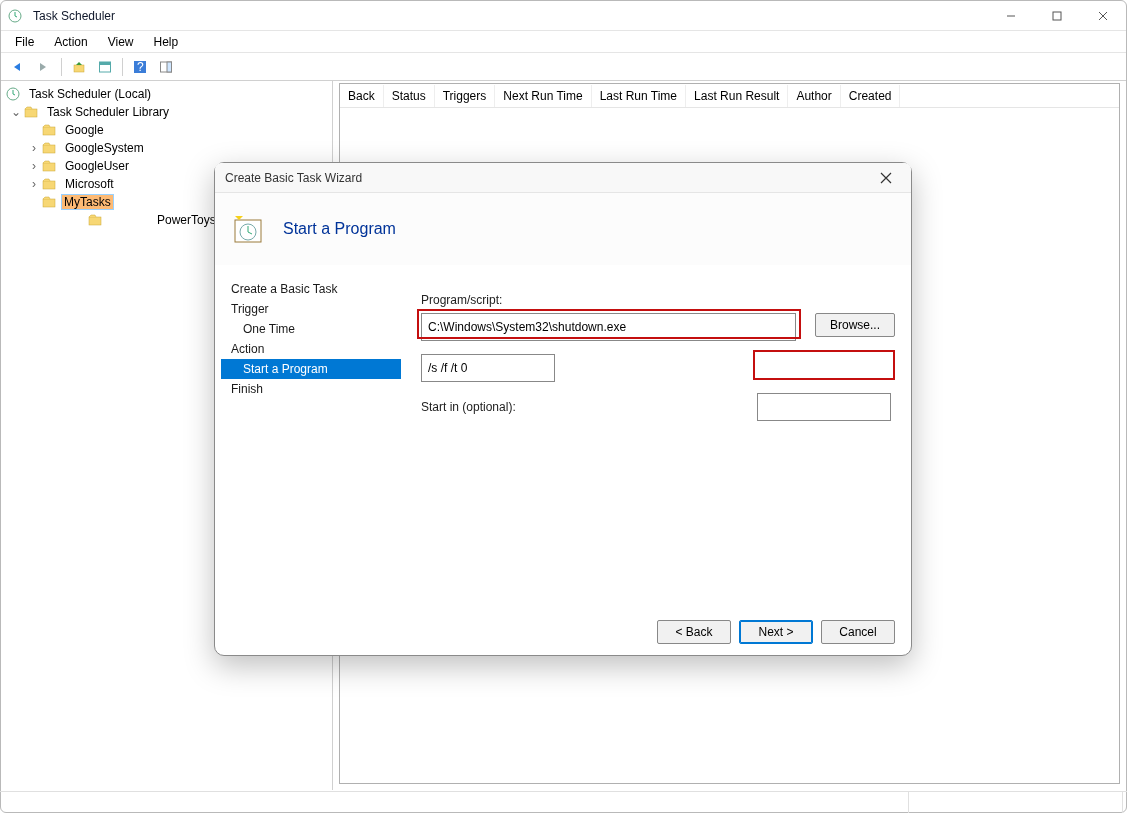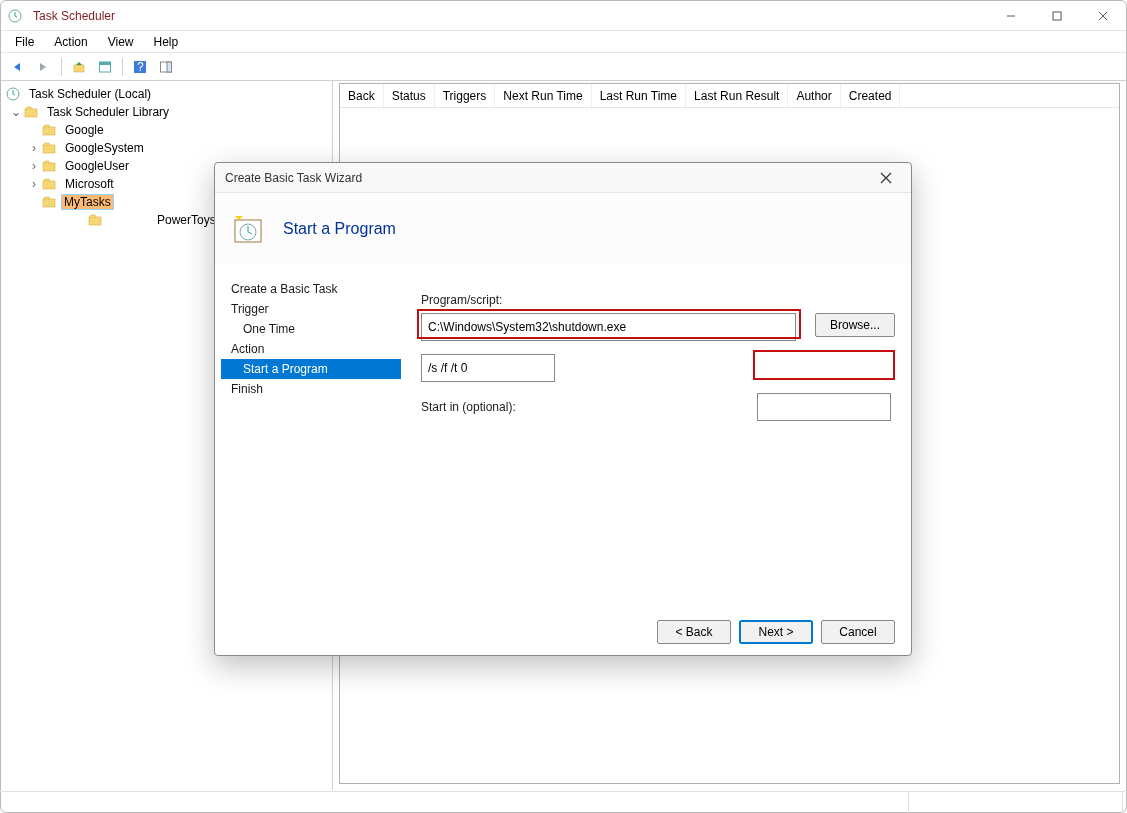--- a/index.html
+++ b/index.html
@@ -1,20 +1,20 @@
 <!DOCTYPE html>
 <html><head>
 <meta charset="utf-8">
 <style>
   * { box-sizing: border-box; font-family: "Segoe UI", Tahoma, sans-serif; font-size: 12px; }
   body { margin: 0; background: #fff; width: 1127px; height: 813px; overflow: hidden; border: 1px solid #b9b9b9; border-radius: 6px; }
 
   
   .titlebar { height: 30px; display: flex; align-items: center; padding-left: 6px; border-bottom: 1px solid #e5e5e5; }
-  .titlebar .title { margin-left: 6px; color: #7f1d1d; }
+  .titlebar .title { margin-left: 6px; color: #0f172a; }
   .win-buttons { margin-left: auto; display: flex; }
   .win-btn { width: 46px; height: 30px; display: flex; align-items: center; justify-content: center; color: #555; }
   .win-btn svg { stroke: #555; }
 
   
   .menubar { height: 22px; display: flex; align-items: center; padding: 0 4px; border-bottom: 1px solid #e5e5e5; }
   .menuitem { padding: 3px 10px; }
 
   
   .toolbar { height: 28px; display: flex; align-items: center; padding: 0 6px; gap: 4px; border-bottom: 1px solid #d0d0d0; }
@@ -34,21 +34,21 @@
   .list-frame { position: absolute; left: 6px; top: 2px; right: 6px; bottom: 6px; border: 1px solid #b0b0b0; background: #fff; }
   .list-head { display: flex; height: 24px; border-bottom: 1px solid #e5e5e5; align-items:center; }
   .list-col { padding: 4px 8px; border-right: 1px solid #eee; white-space: nowrap; }
 
   
   .statusbar { position: absolute; bottom: 0; left: 0; right: 0; height: 22px; border-top: 1px solid #e0e0e0; display:flex; }
   .status-seg { flex:1; border-right: 1px solid #e0e0e0; margin-right:4px; }
 
   
   .dialog { position: absolute; left: 214px; top: 162px; width: 698px; height: 494px;
-            background: #fff; border: 1px solid #8a8a8a; border-radius: 4px;
+            background: #fff; border: 1px solid #8a8a8a; border-radius: 10px;
             box-shadow: 0 10px 30px rgba(0,0,0,0.25); display:flex; flex-direction:column; }
   .dlg-title { height: 30px; display:flex; align-items:center; padding: 0 10px; border-bottom: 1px solid #e5e5e5;
                border-radius: 6px 6px 0 0; color:#333; background:#f8f8f8; }
   .dlg-close { margin-left:auto; width:30px; height:30px; display:flex; align-items:center; justify-content:center; }
   .dlg-header { height: 72px; display:flex; align-items:center; padding: 0 16px; background:#fcfcfc; }
   .dlg-header .big-icon { width:34px; height:34px; margin-right: 18px; display:flex; align-items:center; justify-content:center; }
   .dlg-header .big-title { font-size: 16px; color:#003399; }
   .dlg-body { flex:1; display:flex; }
   .dlg-nav { width: 190px; padding: 14px 0 0 6px; }
   .nav-item { padding: 3px 10px 3px 10px; color:#1a1a1a; }

